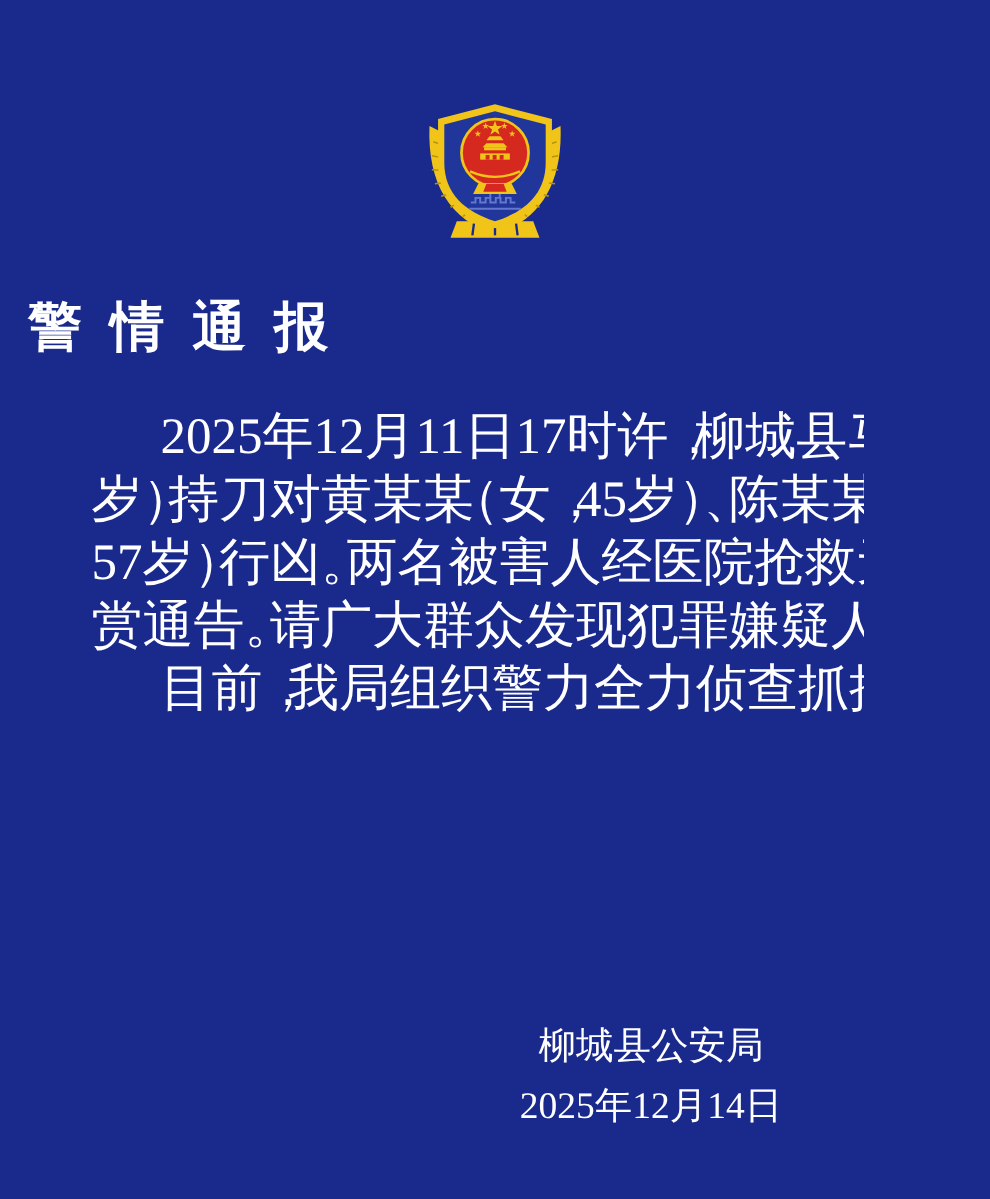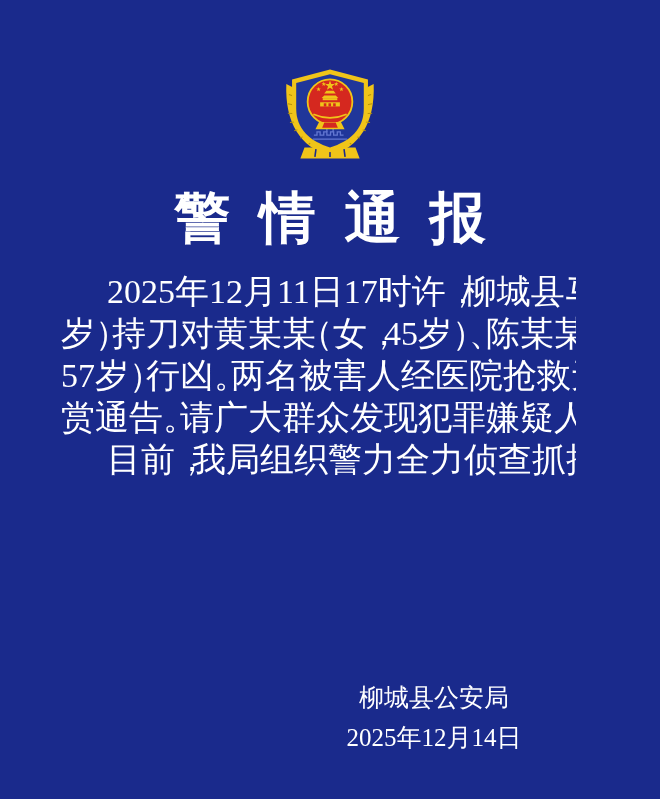--- a/index.html
+++ b/index.html
@@ -14,22 +14,21 @@
   .badge{
     position:absolute;
     left:50%;top:56px;
     transform:translateX(-50%);
     width:120px;height:104px;
   }
   .title{
     position:absolute;
     top:188px;left:0;width:100%;
     margin:0;
-    text-align:center;
-    font-size:56px;
+    font-size:36px;
     line-height:60px;
     font-weight:bold;
     letter-spacing:0.52em;
     text-indent:0.52em;
     white-space:nowrap;
   }
   .body{
     position:absolute;
     left:61px;top:271px;
     width:515px;

